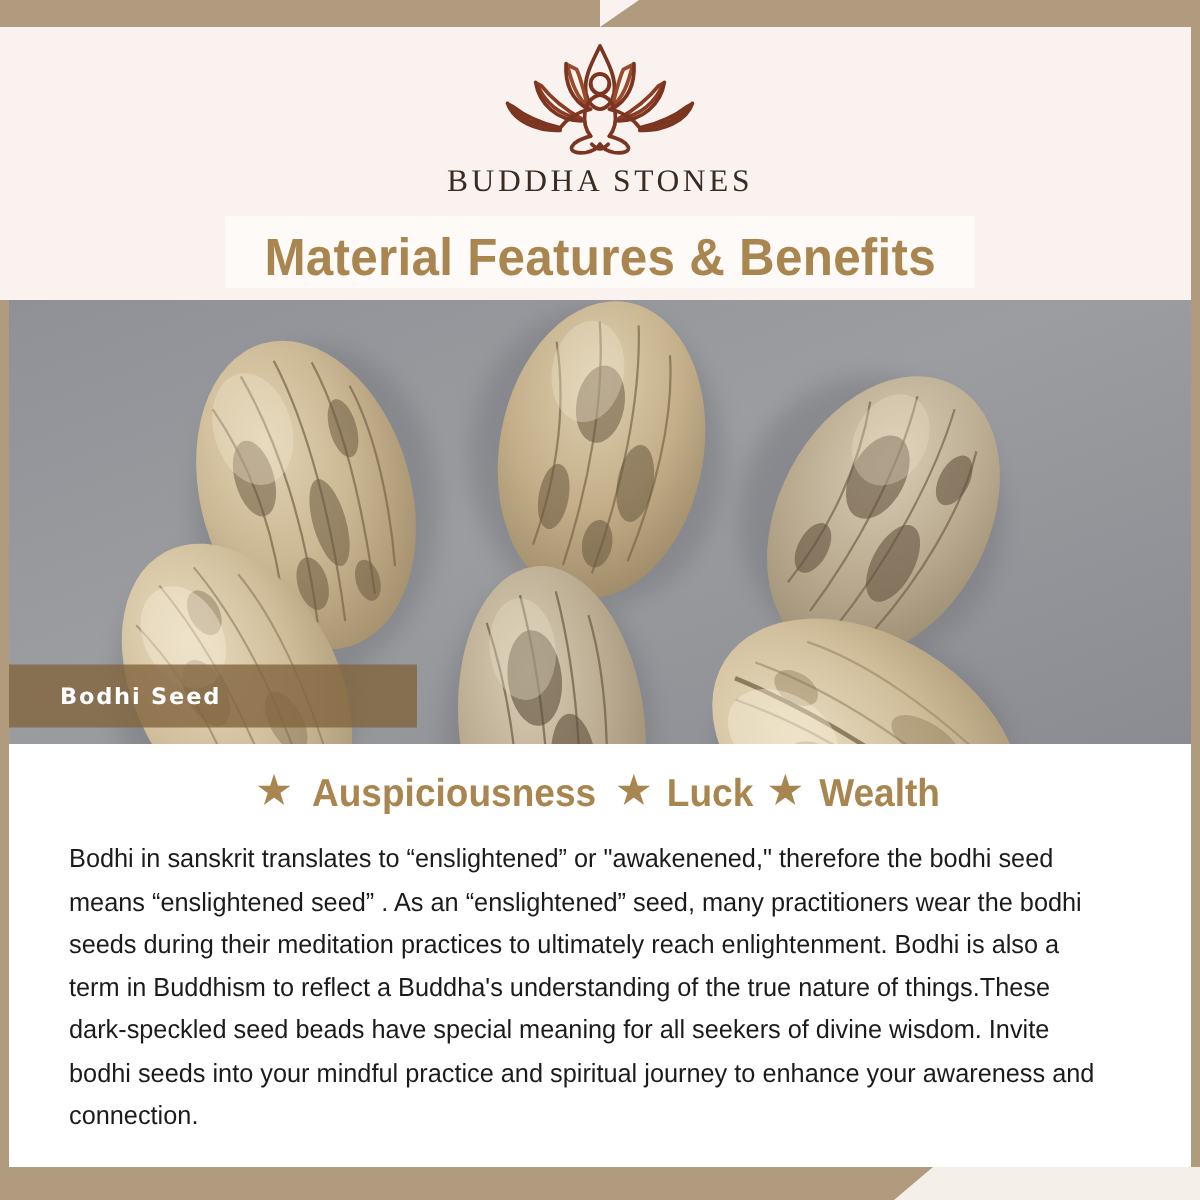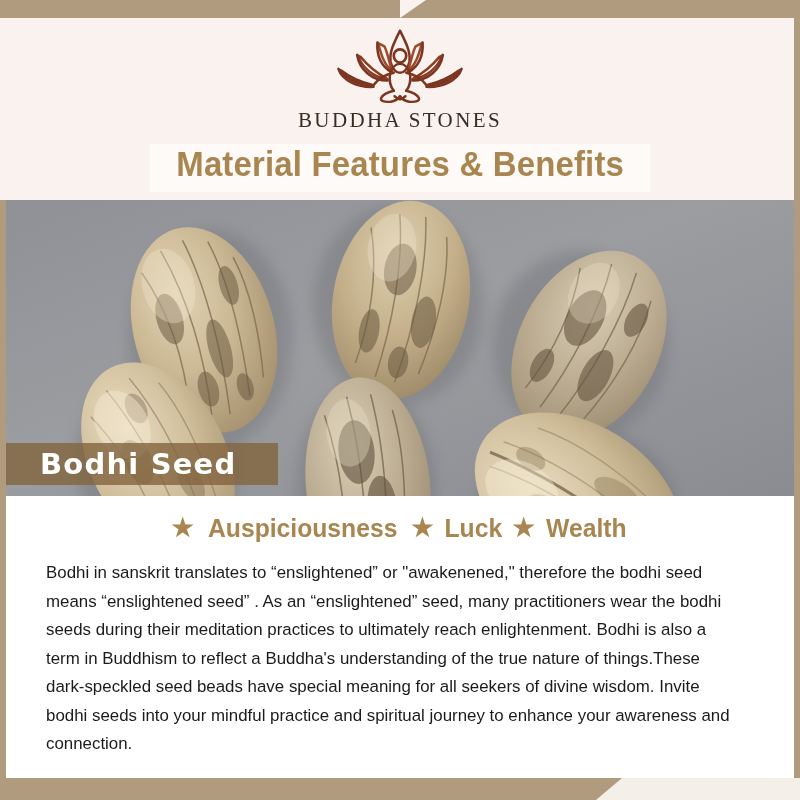--- a/index.html
+++ b/index.html
@@ -106,21 +106,21 @@
     color:#3b2b22;
     margin-top:4px;
     white-space:nowrap;
   }
 
   
   .title-banner {
     position:absolute; left:150px; top:144px;
     width:500px; height:48px;
     background:#fdfaf7;
-    display:flex; align-items:flex-start; justify-content:center;
+    display:flex; align-items:flex-end; justify-content:center;
     z-index:6;
   }
   .title-text {
     font-family:"Liberation Sans Narrow","Liberation Sans",sans-serif;
     font-weight:bold;
     font-size:35px;
     letter-spacing:0.2px;
     color:#a9854f;
     transform:scaleX(0.94);
     white-space:nowrap;
@@ -142,21 +142,21 @@
     width:272px; height:42px;
     background:rgba(130,100,62,0.80);
     display:flex; align-items:center;
     padding-left:34px;
     z-index:5;
   }
   .seed-ribbon-label {
     color:#ffffff;
     font-family:"DejaVu Sans",sans-serif;
     font-weight:bold;
-    font-size:29px;
+    font-size:15px;
     letter-spacing:1.2px;
     white-space:nowrap;
   }
 
   
   .body-panel {
     position:absolute; left:6px; top:496px;
     width:788px; height:282px;
     background:#ffffff;
     z-index:3;

